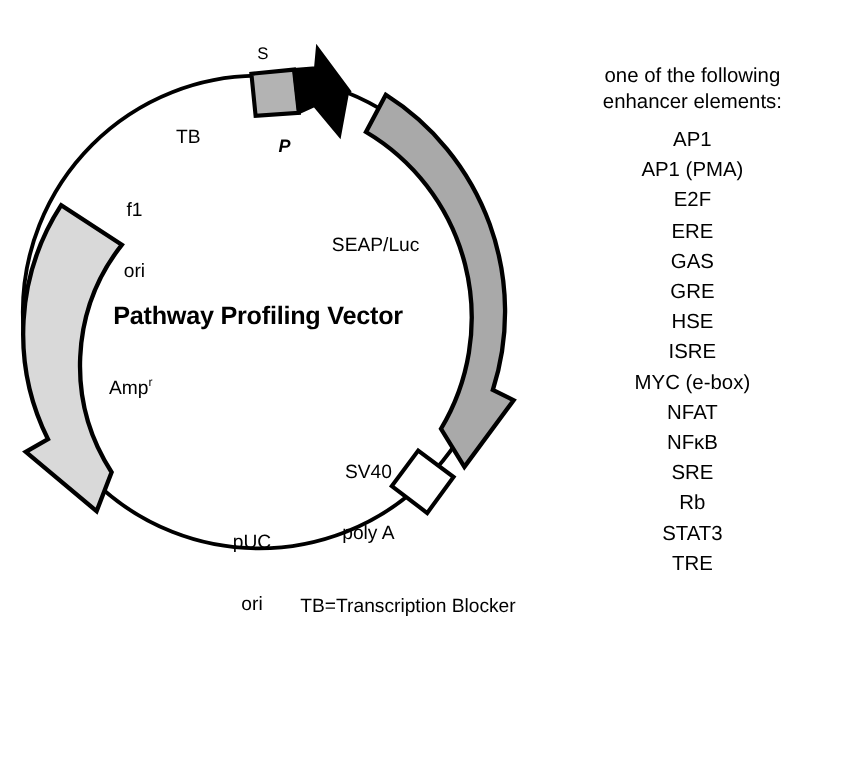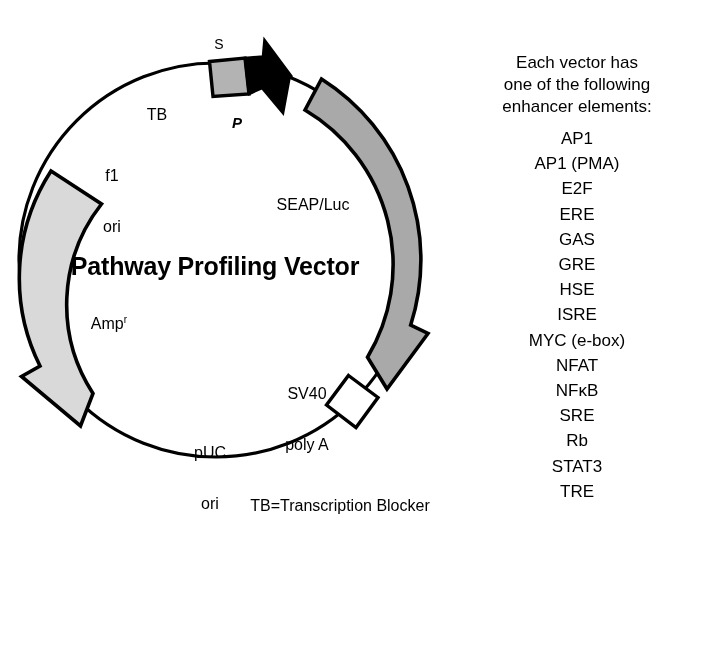--- a/index.html
+++ b/index.html
@@ -55,21 +55,21 @@
   }
 
   #vector-title {
     position: absolute;
     left: 0;
     top: 252px;
     width: 430px;
     text-align: center;
     font-family: "Liberation Sans", sans-serif;
     font-weight: bold;
-    font-size: 25px;
+    font-size: 21px;
     letter-spacing: -0.2px;
   }
 
   #label-s       { left: 206px; top: 36px;  width: 26px; }
   #label-p       { left: 224px; top: 114px; width: 26px; }
   #label-tb      { left: 137px; top: 106px; width: 40px; }
   #label-f1ori   { left: 88px;  top: 133px; width: 48px; }
   #label-seapluc { left: 258px; top: 196px; width: 110px; }
   #label-ampr    { left: 65px;  top: 298px; width: 70px; text-align: left;}
   #label-sv40    { left: 268px; top: 351px; width: 78px; }
@@ -203,21 +203,20 @@
 
     <div id="vector-title">Pathway Profiling Vector</div>
 
     <div class="map-label" id="label-tbnote">TB=Transcription Blocker</div>
   </div>
 
   <div id="enhancer-panel">
 
 
     <div id="enhancer-intro">
-      <div>Each vector has</div>
       <div>one of the following</div>
       <div>enhancer elements:</div>
     </div>
 
     <ul id="enhancer-list">
       <li>AP1</li>
       <li>AP1 (PMA)</li>
       <li>E2F</li>
       <li>ERE</li>
       <li>GAS</li>

